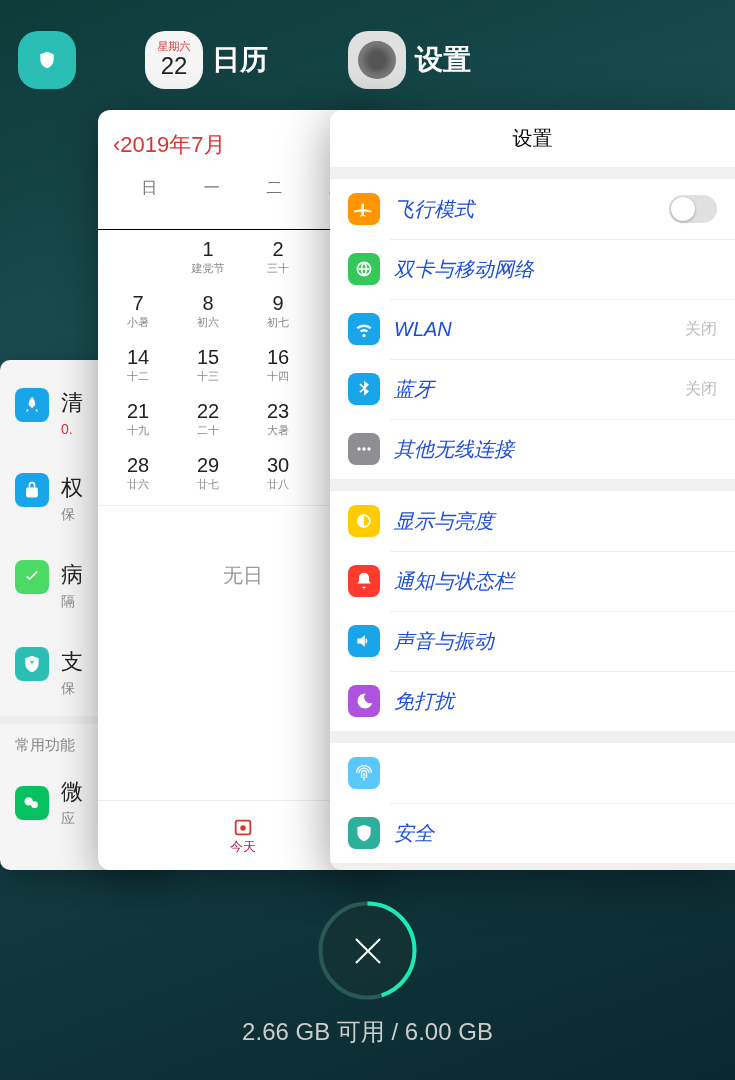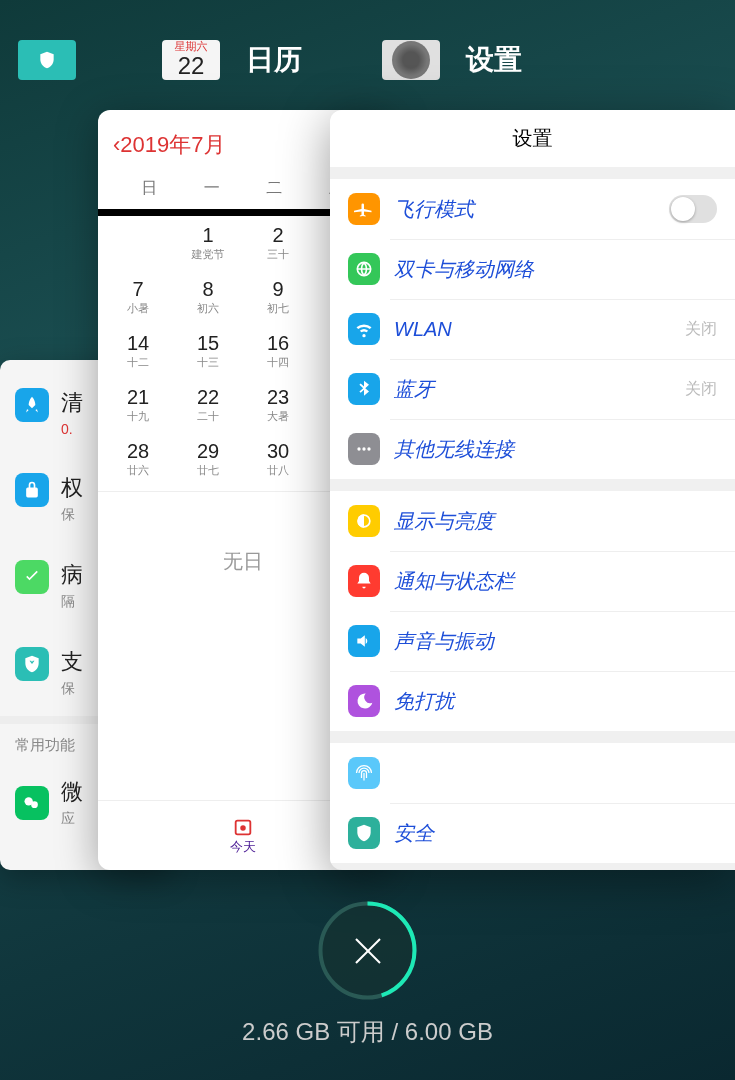--- a/index.html
+++ b/index.html
@@ -1,21 +1,21 @@
 <!DOCTYPE html>
 <html><head>
 <meta charset="utf-8">
 <style>
   * { box-sizing: border-box; margin: 0; padding: 0; }
   body { width: 735px; height: 1080px; background: linear-gradient(160deg, #0f3a3a 0%, #1a4d50 30%, #0a2830 100%); font-family: -apple-system, 'Helvetica Neue', sans-serif; overflow: hidden; position: relative; }
 
   
   .app-header { position: absolute; top: 30px; left: 0; right: 0; height: 60px; display: flex; align-items: center; }
   .app-group { display: flex; align-items: center; margin-right: 30px; }
-  .app-icon { width: 58px; height: 40px; border-radius: 4px; display: flex; align-items: center; justify-content: center; margin-right: 26px; }
+  .app-icon { width: 58px; height: 58px; border-radius: 20px; display: flex; align-items: center; justify-content: center; margin-right: 9px; }
   .app-icon.shield { background: #2bbeb5; margin-left: 18px; }
   .app-icon.cal { background: #f5f5f5; flex-direction: column; margin-left: 30px; }
   .app-icon.cal .top { font-size: 11px; color: #d33; line-height: 1; }
   .app-icon.cal .num { font-size: 24px; color: #222; font-weight: 500; }
   .app-icon.gear { background: #e0e0e0; }
   .app-label { color: #fff; font-size: 28px; font-weight: 700; }
   .gear-gradient { width: 38px; height: 38px; border-radius: 50%; background: radial-gradient(circle, #555 30%, #777 60%); position: relative; }
 
   
   .cards { position: absolute; top: 110px; left: 0; right: 0; height: 760px; }
@@ -27,33 +27,33 @@
   .sec-text { overflow: hidden; }
   .sec-title { font-size: 22px; color: #222; white-space: nowrap; }
   .sec-sub { font-size: 14px; color: #d33; margin-top: 3px; }
   .sec-sub.gray { color: #888; }
   .sec-divider { height: 8px; background: #ededed; }
   .sec-footer-label { font-size: 15px; color: #888; padding: 12px 15px; }
   .sec-footer-item { display: flex; align-items: center; padding: 10px 15px; }
 
   
   .card-cal { position: absolute; left: 98px; top: 0; width: 290px; height: 760px; background: #fff; border-radius: 12px 0 0 12px; box-shadow: 0 8px 40px rgba(0,0,0,0.35); overflow: hidden; }
-  .cal-head { padding: 20px 15px 0; border-bottom: 7px solid #000000; }
+  .cal-head { padding: 20px 15px 20px; border-bottom: 1px solid #000000; }
   .cal-back { color: #d33; font-size: 22px; font-weight: 500; }
   .cal-head-labels { display: flex; justify-content: space-around; padding: 18px 5px 10px; }
   .cal-head-labels span { font-size: 16px; color: #777; width: 40px; text-align: center; }
   .cal-grid { padding: 0 5px; }
   .cal-row { display: flex; justify-content: space-around; padding: 8px 0; }
   .cal-cell { width: 40px; text-align: center; }
   .cal-cell .d { font-size: 20px; color: #222; }
   .cal-cell .l { font-size: 11px; color: #888; }
   .cal-cell.muted .d { color: #ccc; }
   .cal-mid { height: 140px; display: flex; align-items: center; justify-content: center; color: #999; font-size: 20px; border-top: 1px solid #eee; margin-top: 5px; }
   .cal-footer { position: absolute; bottom: 0; left: 0; right: 0; height: 70px; display: flex; justify-content: center; align-items: center; flex-direction: column; border-top: 1px solid #eee; }
-  .cal-footer .fi { color: #4c1d95; font-size: 13px; }
+  .cal-footer .fi { color: #be185d; font-size: 13px; }
 
   
   .card-set { position: absolute; left: 330px; top: 0; width: 405px; height: 760px; background: #f0f0f0; border-radius: 12px 0 0 12px; box-shadow: 0 10px 50px rgba(0,0,0,0.4); overflow: hidden; }
   .set-header { background: #fff; text-align: center; padding: 15px 0; font-size: 20px; }
   .set-group { margin-top: 12px; background: #fff; }
   .set-row { display: flex; align-items: center; padding: 14px 18px; position: relative; }
   .set-row + .set-row::before { content: ''; position: absolute; top: 0; left: 60px; right: 0; height: 1px; background: #eee; }
   .set-icon { width: 32px; height: 32px; border-radius: 8px; margin-right: 14px; display: flex; align-items: center; justify-content: center; flex-shrink: 0; }
   .set-label { font-size: 20px; color: #1d4ed8; flex: 1; font-style: italic; }
   .set-value { font-size: 16px; color: #bbb; }

